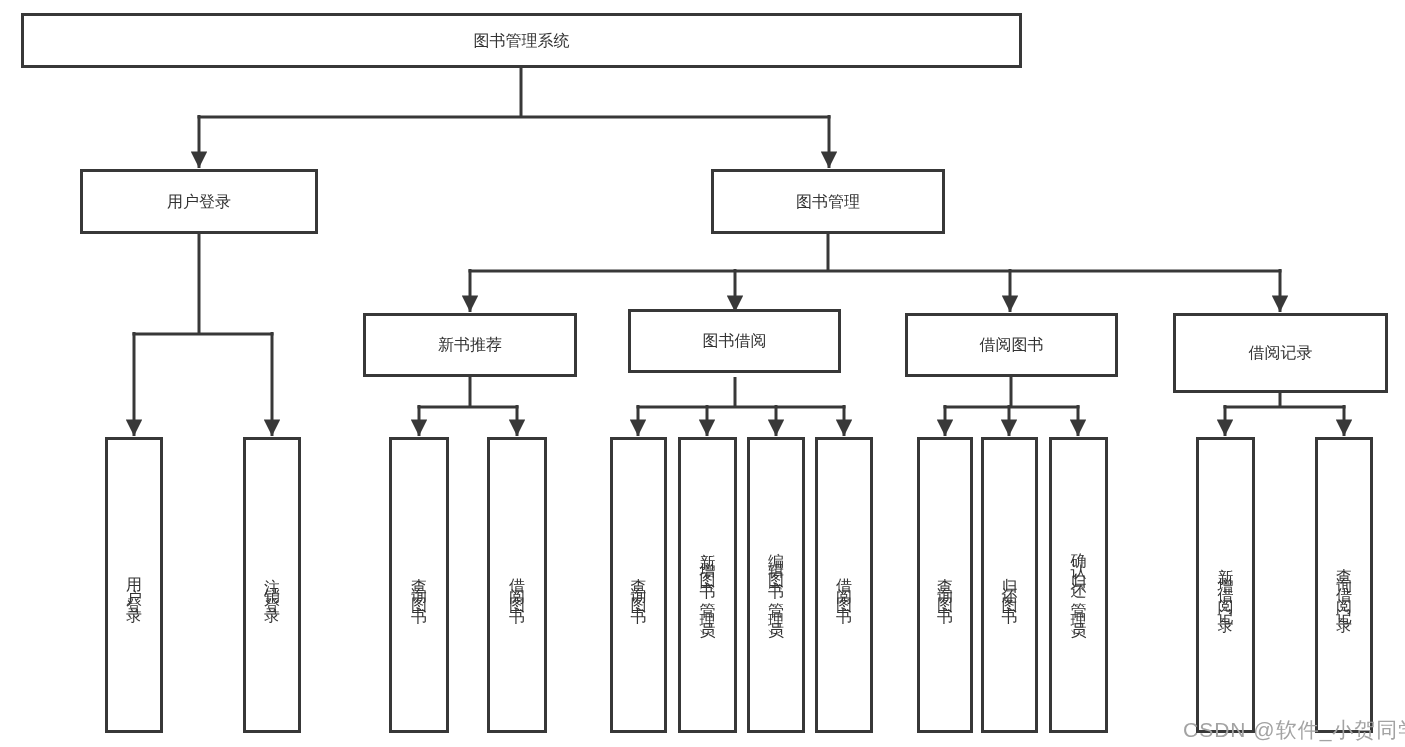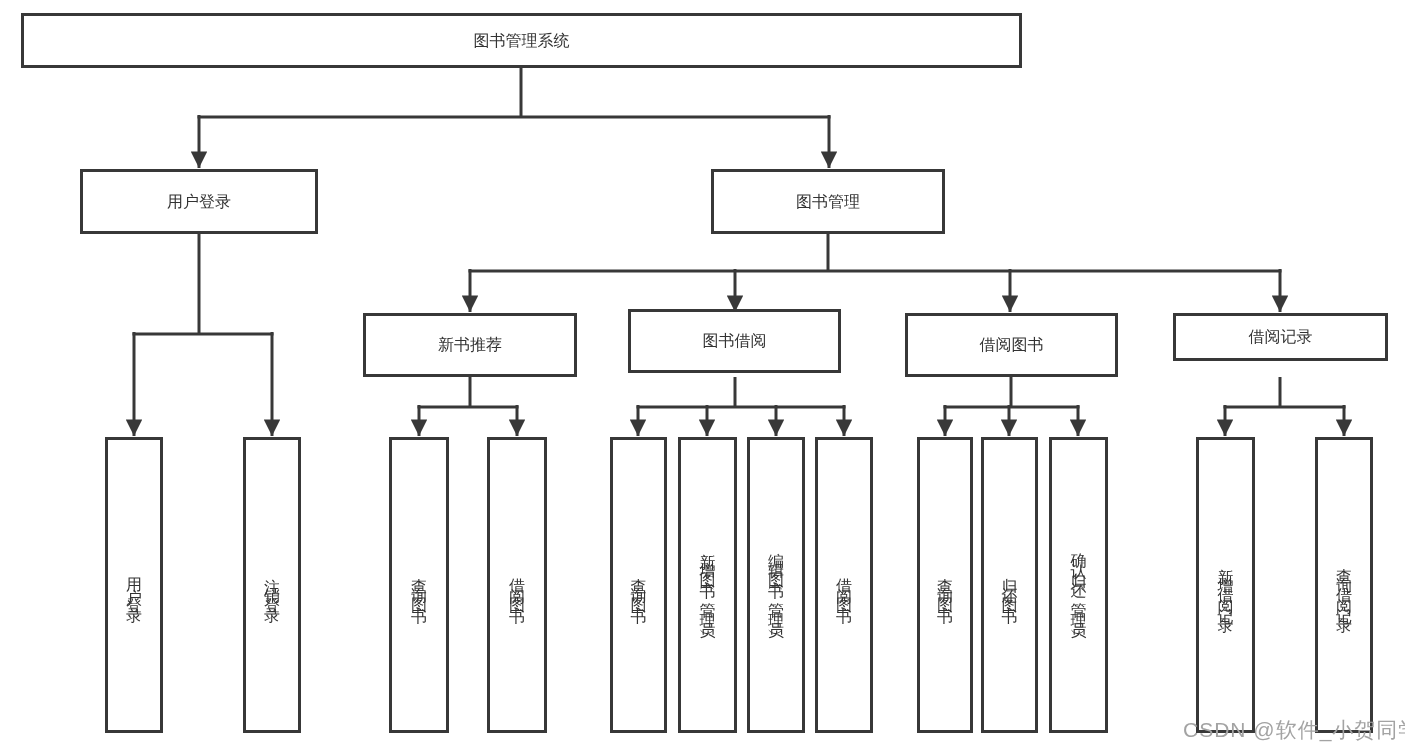--- a/index.html
+++ b/index.html
@@ -103,21 +103,21 @@
   </svg>
 
   <div class="node" style="left:21px;top:13px;width:1001px;height:55px">图书管理系统</div>
 
   <div class="node" style="left:80px;top:169px;width:238px;height:65px">用户登录</div>
   <div class="node" style="left:711px;top:169px;width:234px;height:65px">图书管理</div>
 
   <div class="node" style="left:363px;top:313px;width:214px;height:64px">新书推荐</div>
   <div class="node" style="left:628px;top:309px;width:213px;height:64px">图书借阅</div>
   <div class="node" style="left:905px;top:313px;width:213px;height:64px">借阅图书</div>
-  <div class="node" style="left:1173px;top:313px;width:215px;height:48px">借阅记录</div>
+  <div class="node" style="left:1173px;top:313px;width:215px;height:80px">借阅记录</div>
 
   <div class="node v" style="left:105px;top:437px;width:58px;height:296px">用户登录</div>
   <div class="node v" style="left:243px;top:437px;width:58px;height:296px">注销登录</div>
 
   <div class="node v" style="left:389px;top:437px;width:60px;height:296px">查询图书</div>
   <div class="node v" style="left:487px;top:437px;width:60px;height:296px">借阅图书</div>
 
   <div class="node v" style="left:610px;top:437px;width:57px;height:296px">查询图书</div>
   <div class="node v" style="left:678px;top:437px;width:59px;height:296px">新增图书（管理员）</div>
   <div class="node v" style="left:747px;top:437px;width:58px;height:296px">编辑图书（管理员）</div>

